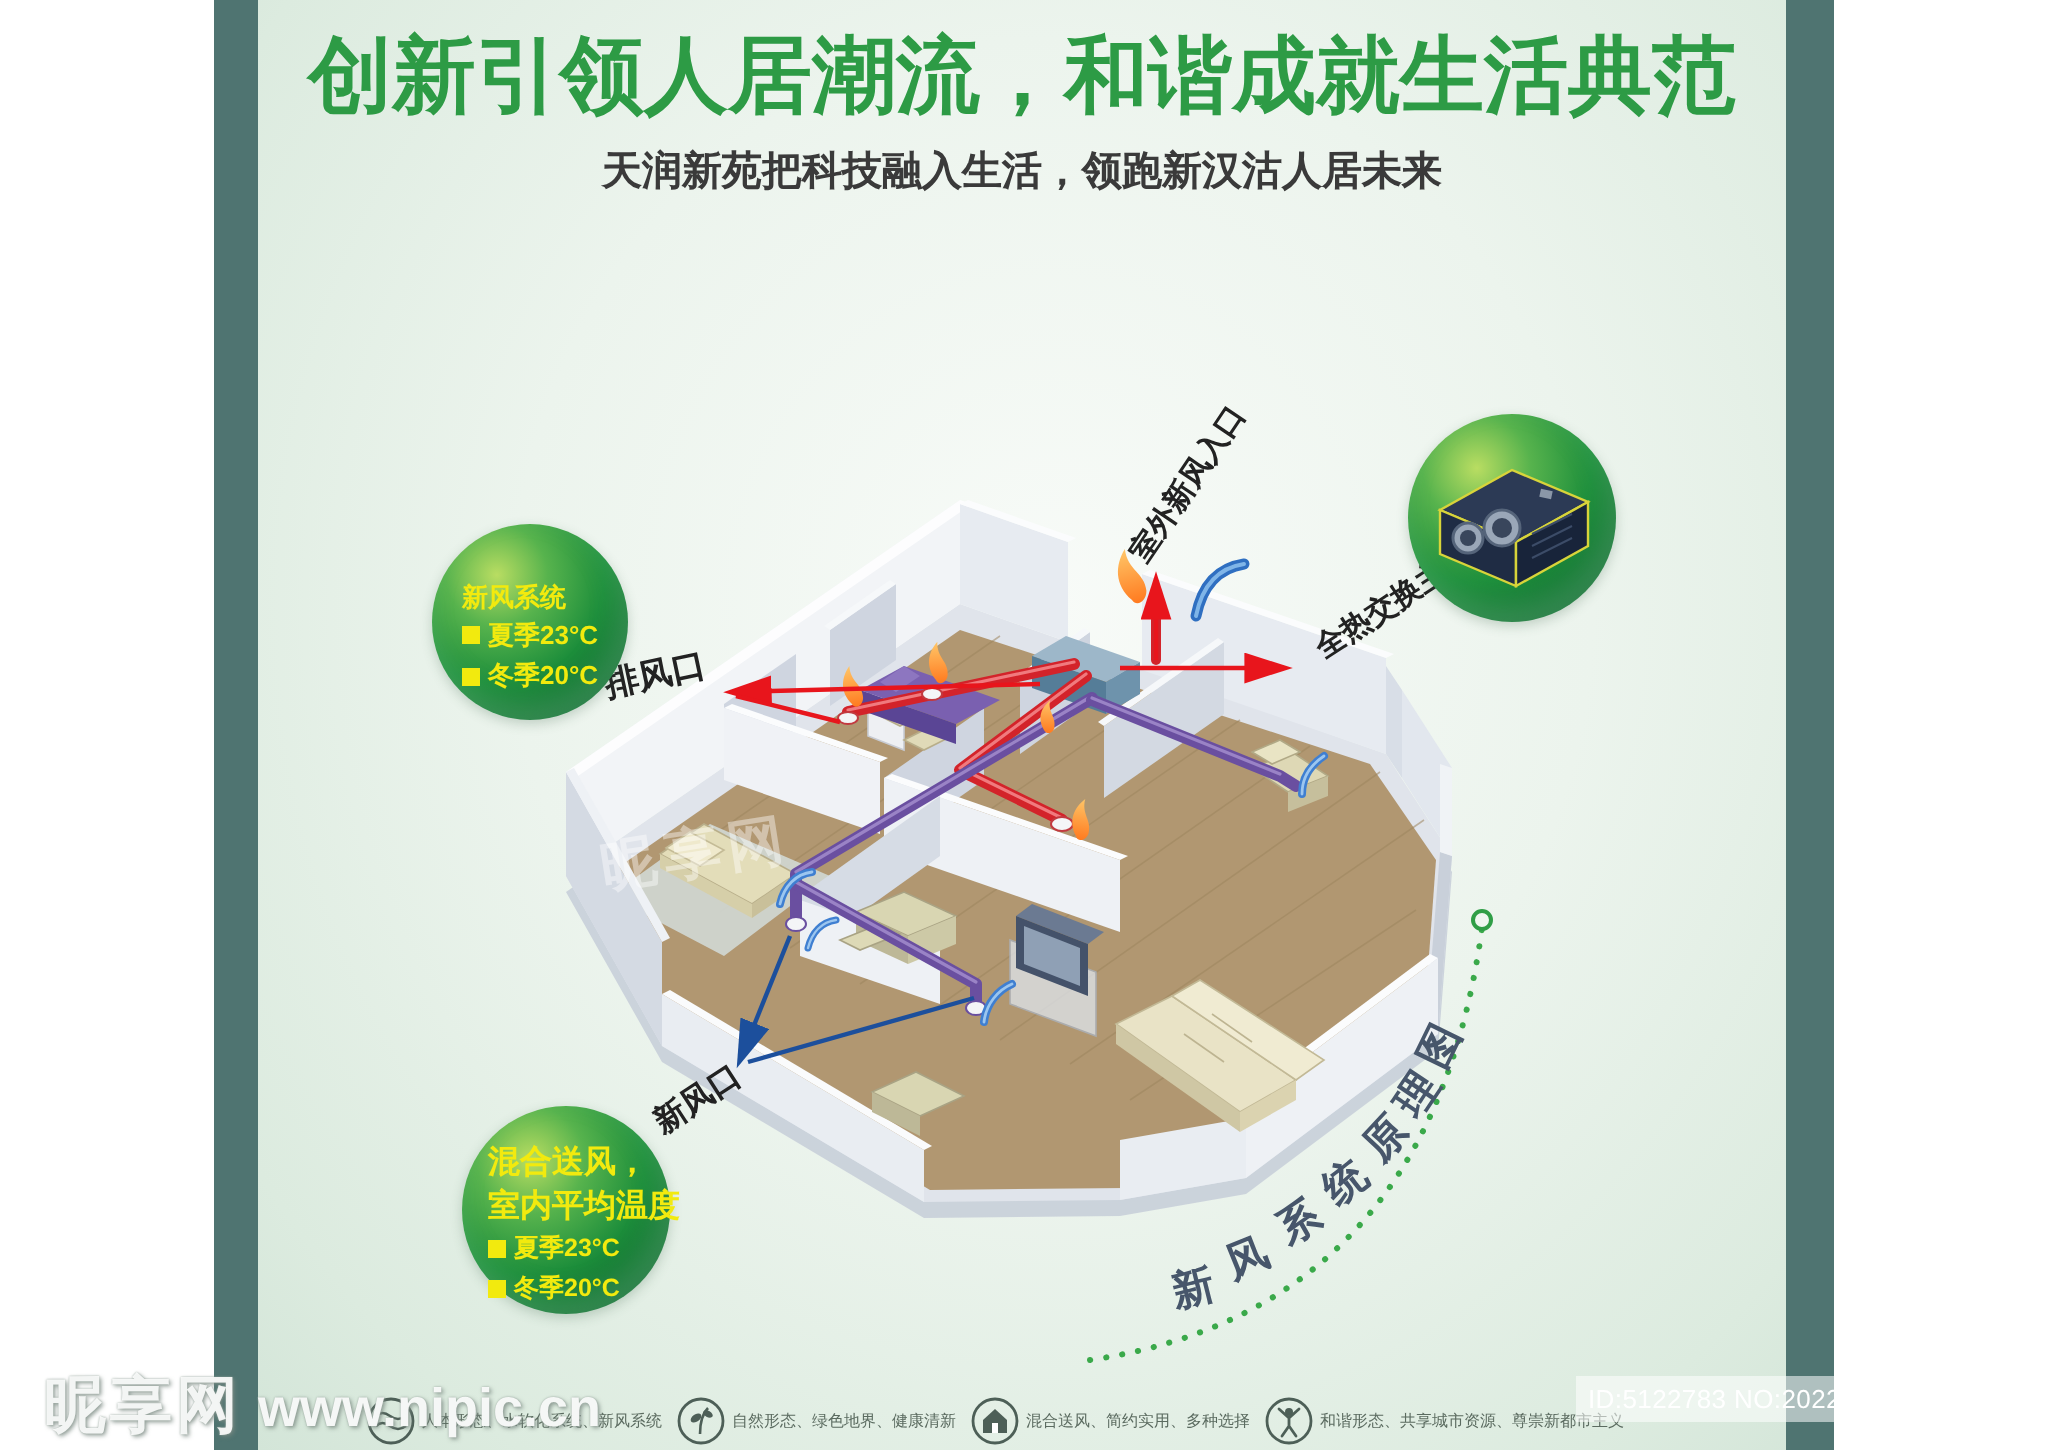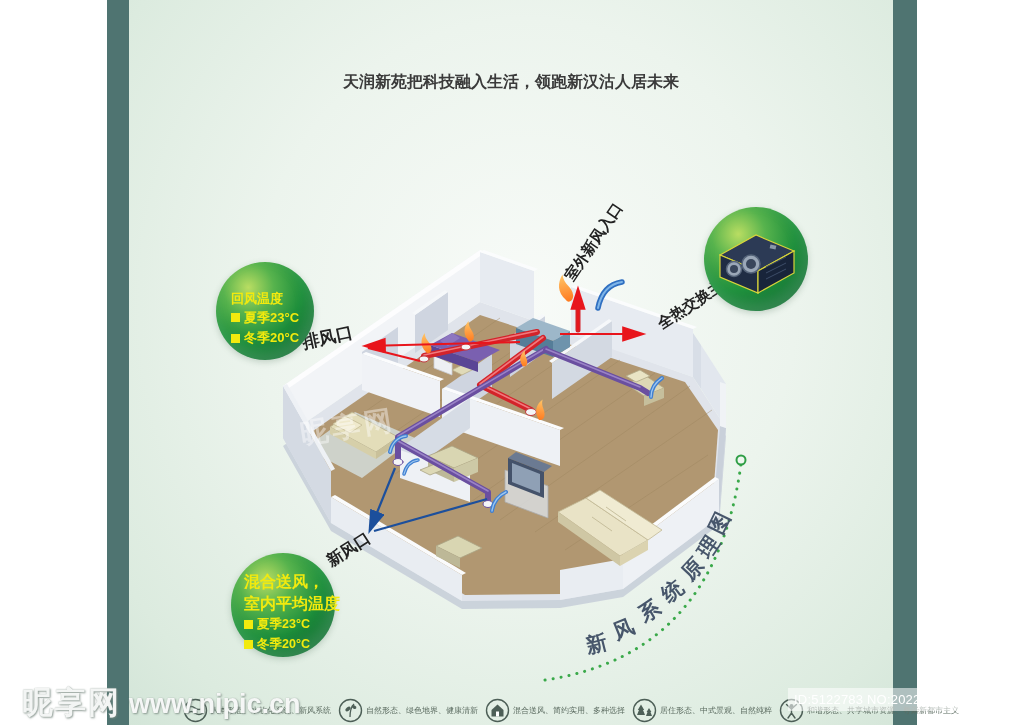--- a/index.html
+++ b/index.html
@@ -8,21 +8,21 @@
   
   .stripe{position:absolute;top:0;bottom:0;background:#4f7471;}
   #stripe-left{left:107px;width:22px;}
   #stripe-right{left:893px;width:24px;}
   #poster{position:absolute;left:129px;top:0;width:764px;height:725px;
           background:radial-gradient(ellipse at 52% 42%, #f8fbf8 0%, #ecf4ed 48%, #dcebdf 85%, #d3e5d8 100%);}
   
   #title{position:absolute;left:129px;top:10px;width:764px;text-align:center;
          font-size:42px;font-weight:bold;color:#2d9b45;letter-spacing:0px;white-space:nowrap;}
   #subtitle{position:absolute;left:129px;top:72px;width:764px;text-align:center;
-            font-size:16px;font-weight:bold;color:#3a3a3a;}
+            font-size:20px;font-weight:bold;color:#3a3a3a;}
   
   .sphere{position:absolute;border-radius:50%;
           background:radial-gradient(circle at 33% 26%, #b9dd62 0%, #57b34d 26%, #1d8e3b 55%, #076029 82%, #1d7c38 100%);
           box-shadow:inset -4px -8px 14px rgba(180,240,190,0.25), 0 2px 6px rgba(60,100,70,0.25);
           color:#f2ea0e;}
   .sphere .pad{padding:0 0 0 15px;}
   .b-title{font-size:13px;font-weight:bold;line-height:1.35;white-space:nowrap;}
   .b-line{font-size:13px;font-weight:bold;line-height:1.6;white-space:nowrap;display:flex;align-items:center;}
   .sq{display:inline-block;width:9px;height:9px;background:#f2ea0e;margin-right:4px;flex:0 0 auto;}
   #badge-outdoor{left:601px;top:114px;width:96px;height:96px;}
@@ -66,20 +66,21 @@
 </style>
 </head>
 <body>
 
 <div id="canvas">
 
   <div id="poster"></div>
   <div id="stripe-left" class="stripe"></div>
   <div id="stripe-right" class="stripe"></div>
 
+  <div id="title">创新引领人居潮流，和谐成就生活典范</div>
   <div id="subtitle">天润新苑把科技融入生活，领跑新汉沽人居未来</div>
 
   <svg id="diagram-svg" width="1024" height="725" viewBox="0 0 1024 725">
     <defs>
       <marker id="mRed" orient="auto" markerWidth="12" markerHeight="10" refX="9" refY="3.5">
         <path d="M0,0 L11,3.5 L0,7 Z" fill="#e8151c"></path>
       </marker>
       <marker id="mBlue" orient="auto" markerWidth="12" markerHeight="10" refX="9" refY="3.5">
         <path d="M0,0 L11,3.5 L0,7 Z" fill="#1c4f9c"></path>
       </marker>
@@ -292,21 +293,21 @@
   <span class="arc-ch" style="left:613px;top:615px;transform:rotate(-22deg);">风</span>
   <span class="arc-ch" style="left:639px;top:597px;transform:rotate(-30deg);">系</span>
   <span class="arc-ch" style="left:662px;top:577px;transform:rotate(-38deg);">统</span>
   <span class="arc-ch" style="left:682px;top:555px;transform:rotate(-47deg);">原</span>
   <span class="arc-ch" style="left:698px;top:533px;transform:rotate(-56deg);">理</span>
   <span class="arc-ch" style="left:709px;top:509px;transform:rotate(-64deg);">图</span>
 
 
   <div class="sphere" id="badge-return">
     <div class="pad">
-      <div class="b-title">回风温度</div>
+      <div class="b-title">新风系统</div>
       <div class="b-line">
           <span class="sq"></span>
           <span>夏季23°C</span>
         </div>
       <div class="b-line">
           <span class="sq"></span>
           <span>冬季20°C</span>
         </div>
     </div>
   </div>
@@ -363,28 +364,20 @@
       <svg width="25" height="25" viewBox="0 0 25 25">
         <circle cx="12.5" cy="12.5" r="11" fill="none" stroke="#4d5f57" stroke-width="1.4"></circle>
         <path d="M6.5,12 L12.5,6.5 L18.5,12 L18.5,18.5 L6.5,18.5 Z" fill="#4d5f57"></path>
         <rect x="11" y="13.5" width="3" height="5" fill="#ffffff"></rect>
       </svg>
       <span class="feat-text">混合送风、简约实用、多种选择</span>
     </div>
     <div class="feat">
       <svg width="25" height="25" viewBox="0 0 25 25">
         <circle cx="12.5" cy="12.5" r="11" fill="none" stroke="#4d5f57" stroke-width="1.4"></circle>
-        <path d="M9,17 L5,17 L7,12 L5.8,12 L9,6.5 L12.2,12 L11,12 L13,17 Z" fill="#4d5f57"></path>
-        <path d="M17,18 L14,18 L15.5,14 L14.6,14 L17,10 L19.4,14 L18.5,14 L20,18 Z" fill="#4d5f57"></path>
-      </svg>
-      <span class="feat-text">居住形态、中式景观、自然纯粹</span>
-    </div>
-    <div class="feat">
-      <svg width="25" height="25" viewBox="0 0 25 25">
-        <circle cx="12.5" cy="12.5" r="11" fill="none" stroke="#4d5f57" stroke-width="1.4"></circle>
         <circle cx="12.5" cy="8" r="2" fill="#4d5f57"></circle>
         <path d="M12.5,10.5 L12.5,15 M12.5,11 L7.5,6.5 M12.5,11 L17.5,6.5 M12.5,15 L9,20 M12.5,15 L16,20" fill="none" stroke="#4d5f57" stroke-width="1.4" stroke-linecap="round"></path>
       </svg>
       <span class="feat-text">和谐形态、共享城市资源、尊崇新都市主义</span>
     </div>
   </div>
 
   <div id="site-mark">
     <span id="site-name">昵享网</span>
     <span id="site-url">www.nipic.cn</span>

